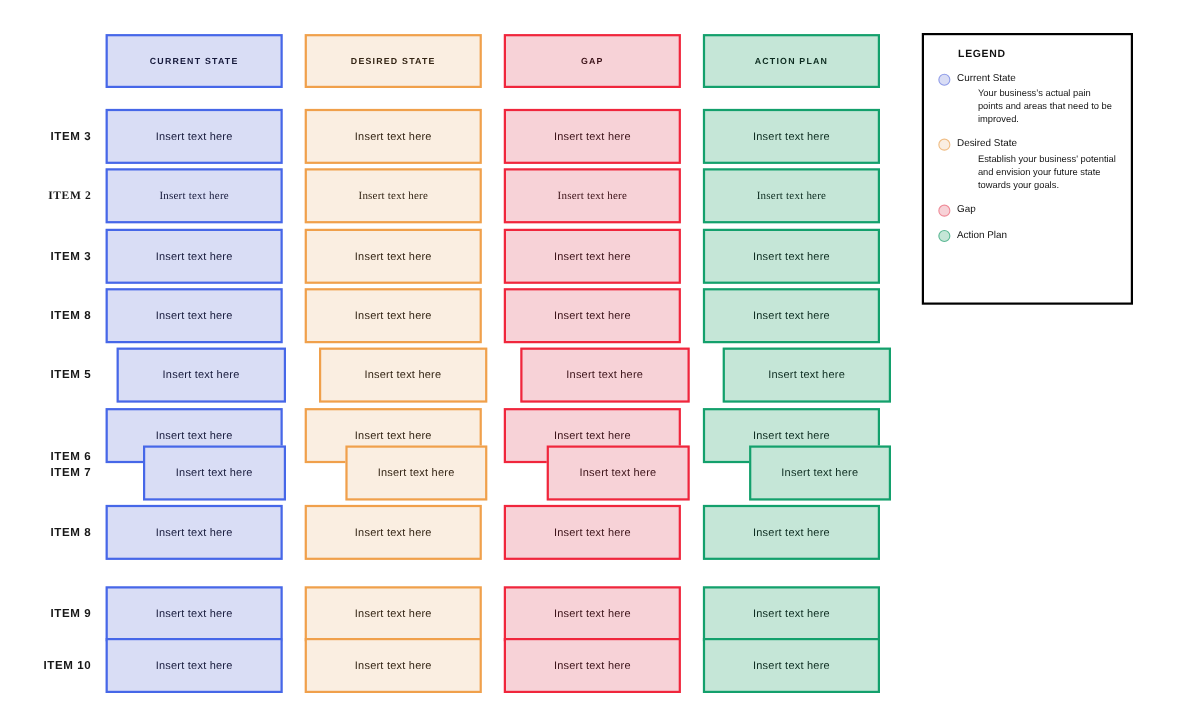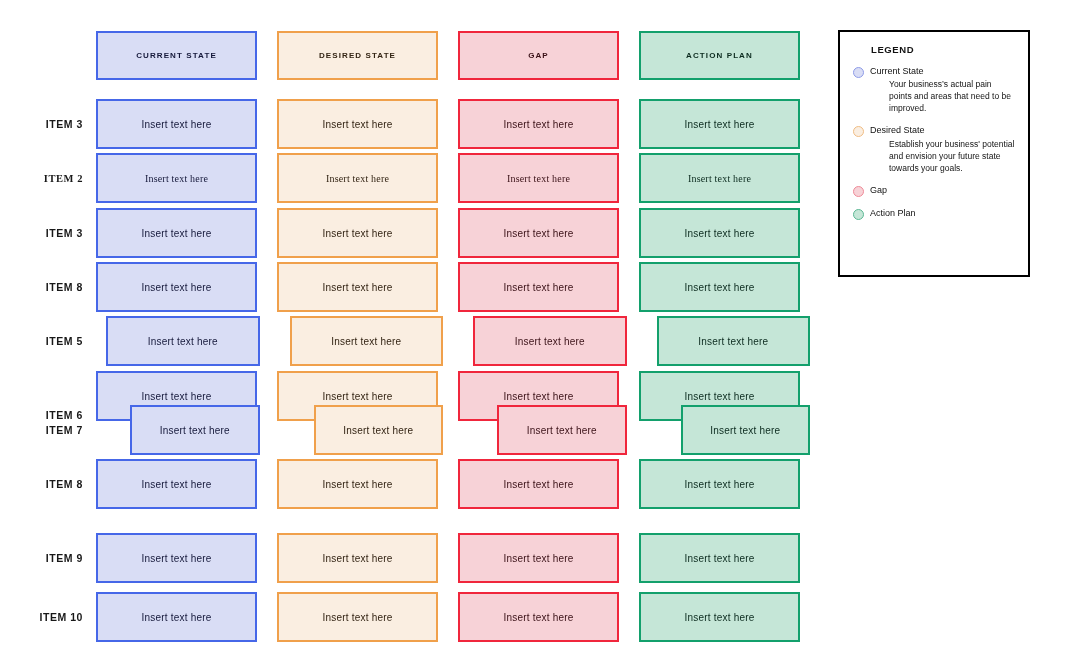--- a/index.html
+++ b/index.html
@@ -223,21 +223,21 @@
       <div class="cell col-gap">Insert text here</div>
       <div class="cell col-action">Insert text here</div>
     </div>
     <div class="grid-row body-row" style="top: 533px;">
       <div class="row-label">ITEM 9</div>
       <div class="cell col-current">Insert text here</div>
       <div class="cell col-desired">Insert text here</div>
       <div class="cell col-gap">Insert text here</div>
       <div class="cell col-action">Insert text here</div>
     </div>
-    <div class="grid-row body-row" style="top: 592px; align-items: center;">
+    <div class="grid-row body-row" style="top: 580px; align-items: center;">
       <div class="row-label">ITEM 10</div>
       <div class="cell col-current">Insert text here</div>
       <div class="cell col-desired">Insert text here</div>
       <div class="cell col-gap">Insert text here</div>
       <div class="cell col-action">Insert text here</div>
     </div>
   </div>
 
 <div id="legend">
   <div id="legend-title">LEGEND</div>

